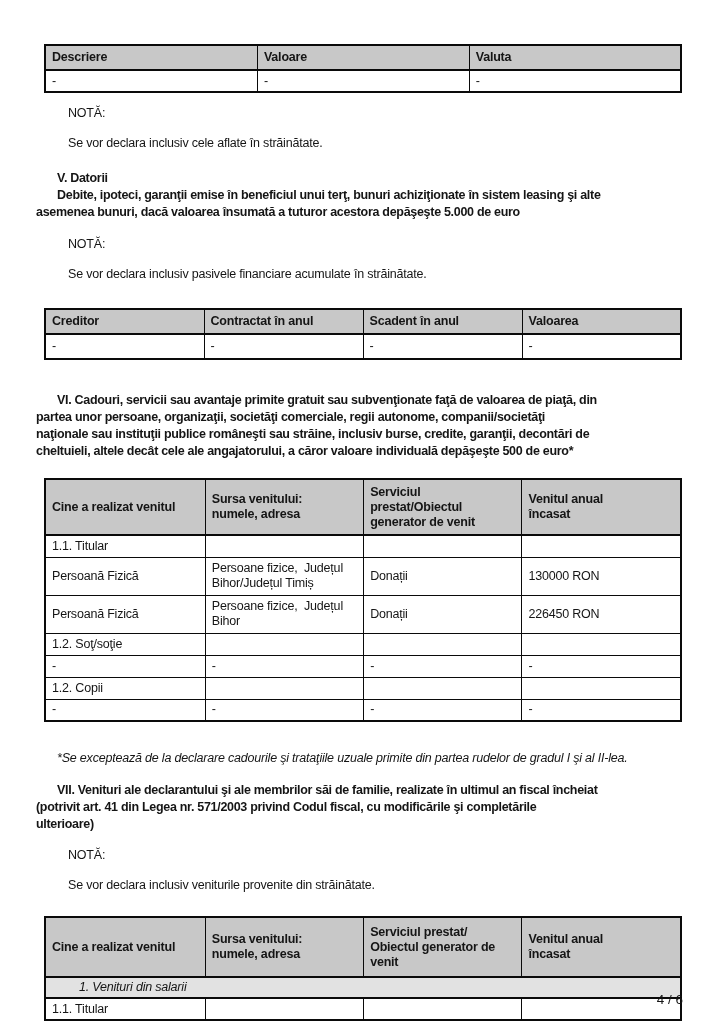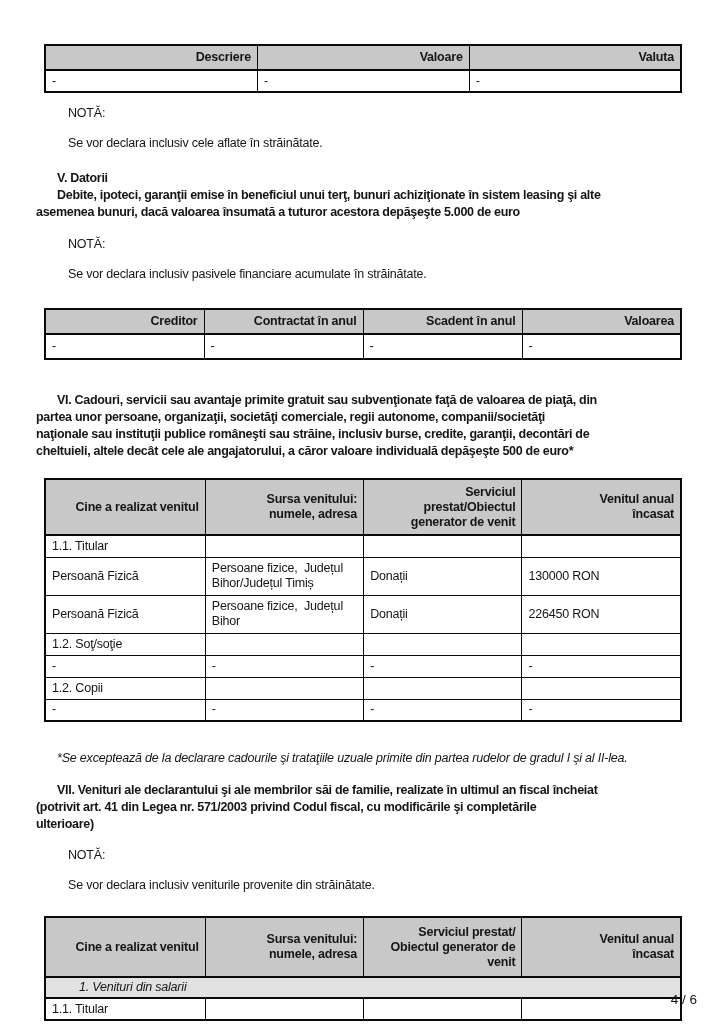--- a/index.html
+++ b/index.html
@@ -26,21 +26,21 @@
   table.doc-table th, table.doc-table td {
     border: 1px solid #0a0a0a;
     padding: 2px 6px;
     font-size: 12.5px;
     vertical-align: middle;
     overflow: hidden;
   }
   table.doc-table th {
     background: #c8c8c8;
     font-weight: bold;
-    text-align: right;
+    text-align: left;
     border-bottom: 2px solid #0a0a0a;
     line-height: 15px;
   }
   .pre { white-space: pre-wrap; }
   tr.h25 { height: 25px; }
   tr.h21 { height: 22px; }
   tr.h56 { height: 56px; }
   tr.h37 { height: 38px; }
   tr.h60 { height: 60px; }
   tr.h20 { height: 20px; }
@@ -69,21 +69,21 @@
     margin: 28px 0 16px 21px;
     font-style: italic;
     font-weight: normal;
     line-height: 16px;
   }
   .mt-vii   { margin-top: 12px; }
   .mt-nota3 { margin-top: 13px; }
   .mt-t4    { margin-top: 21px; }
   .page-number {
     position: absolute;
-    top: 992px; right: 27px;
+    top: 992px; right: 41px;
     font-size: 13.5px;
     letter-spacing: 0;
   }
 </style>
 </head>
 <body>
 
 <div class="page">
 
   <table class="doc-table">

